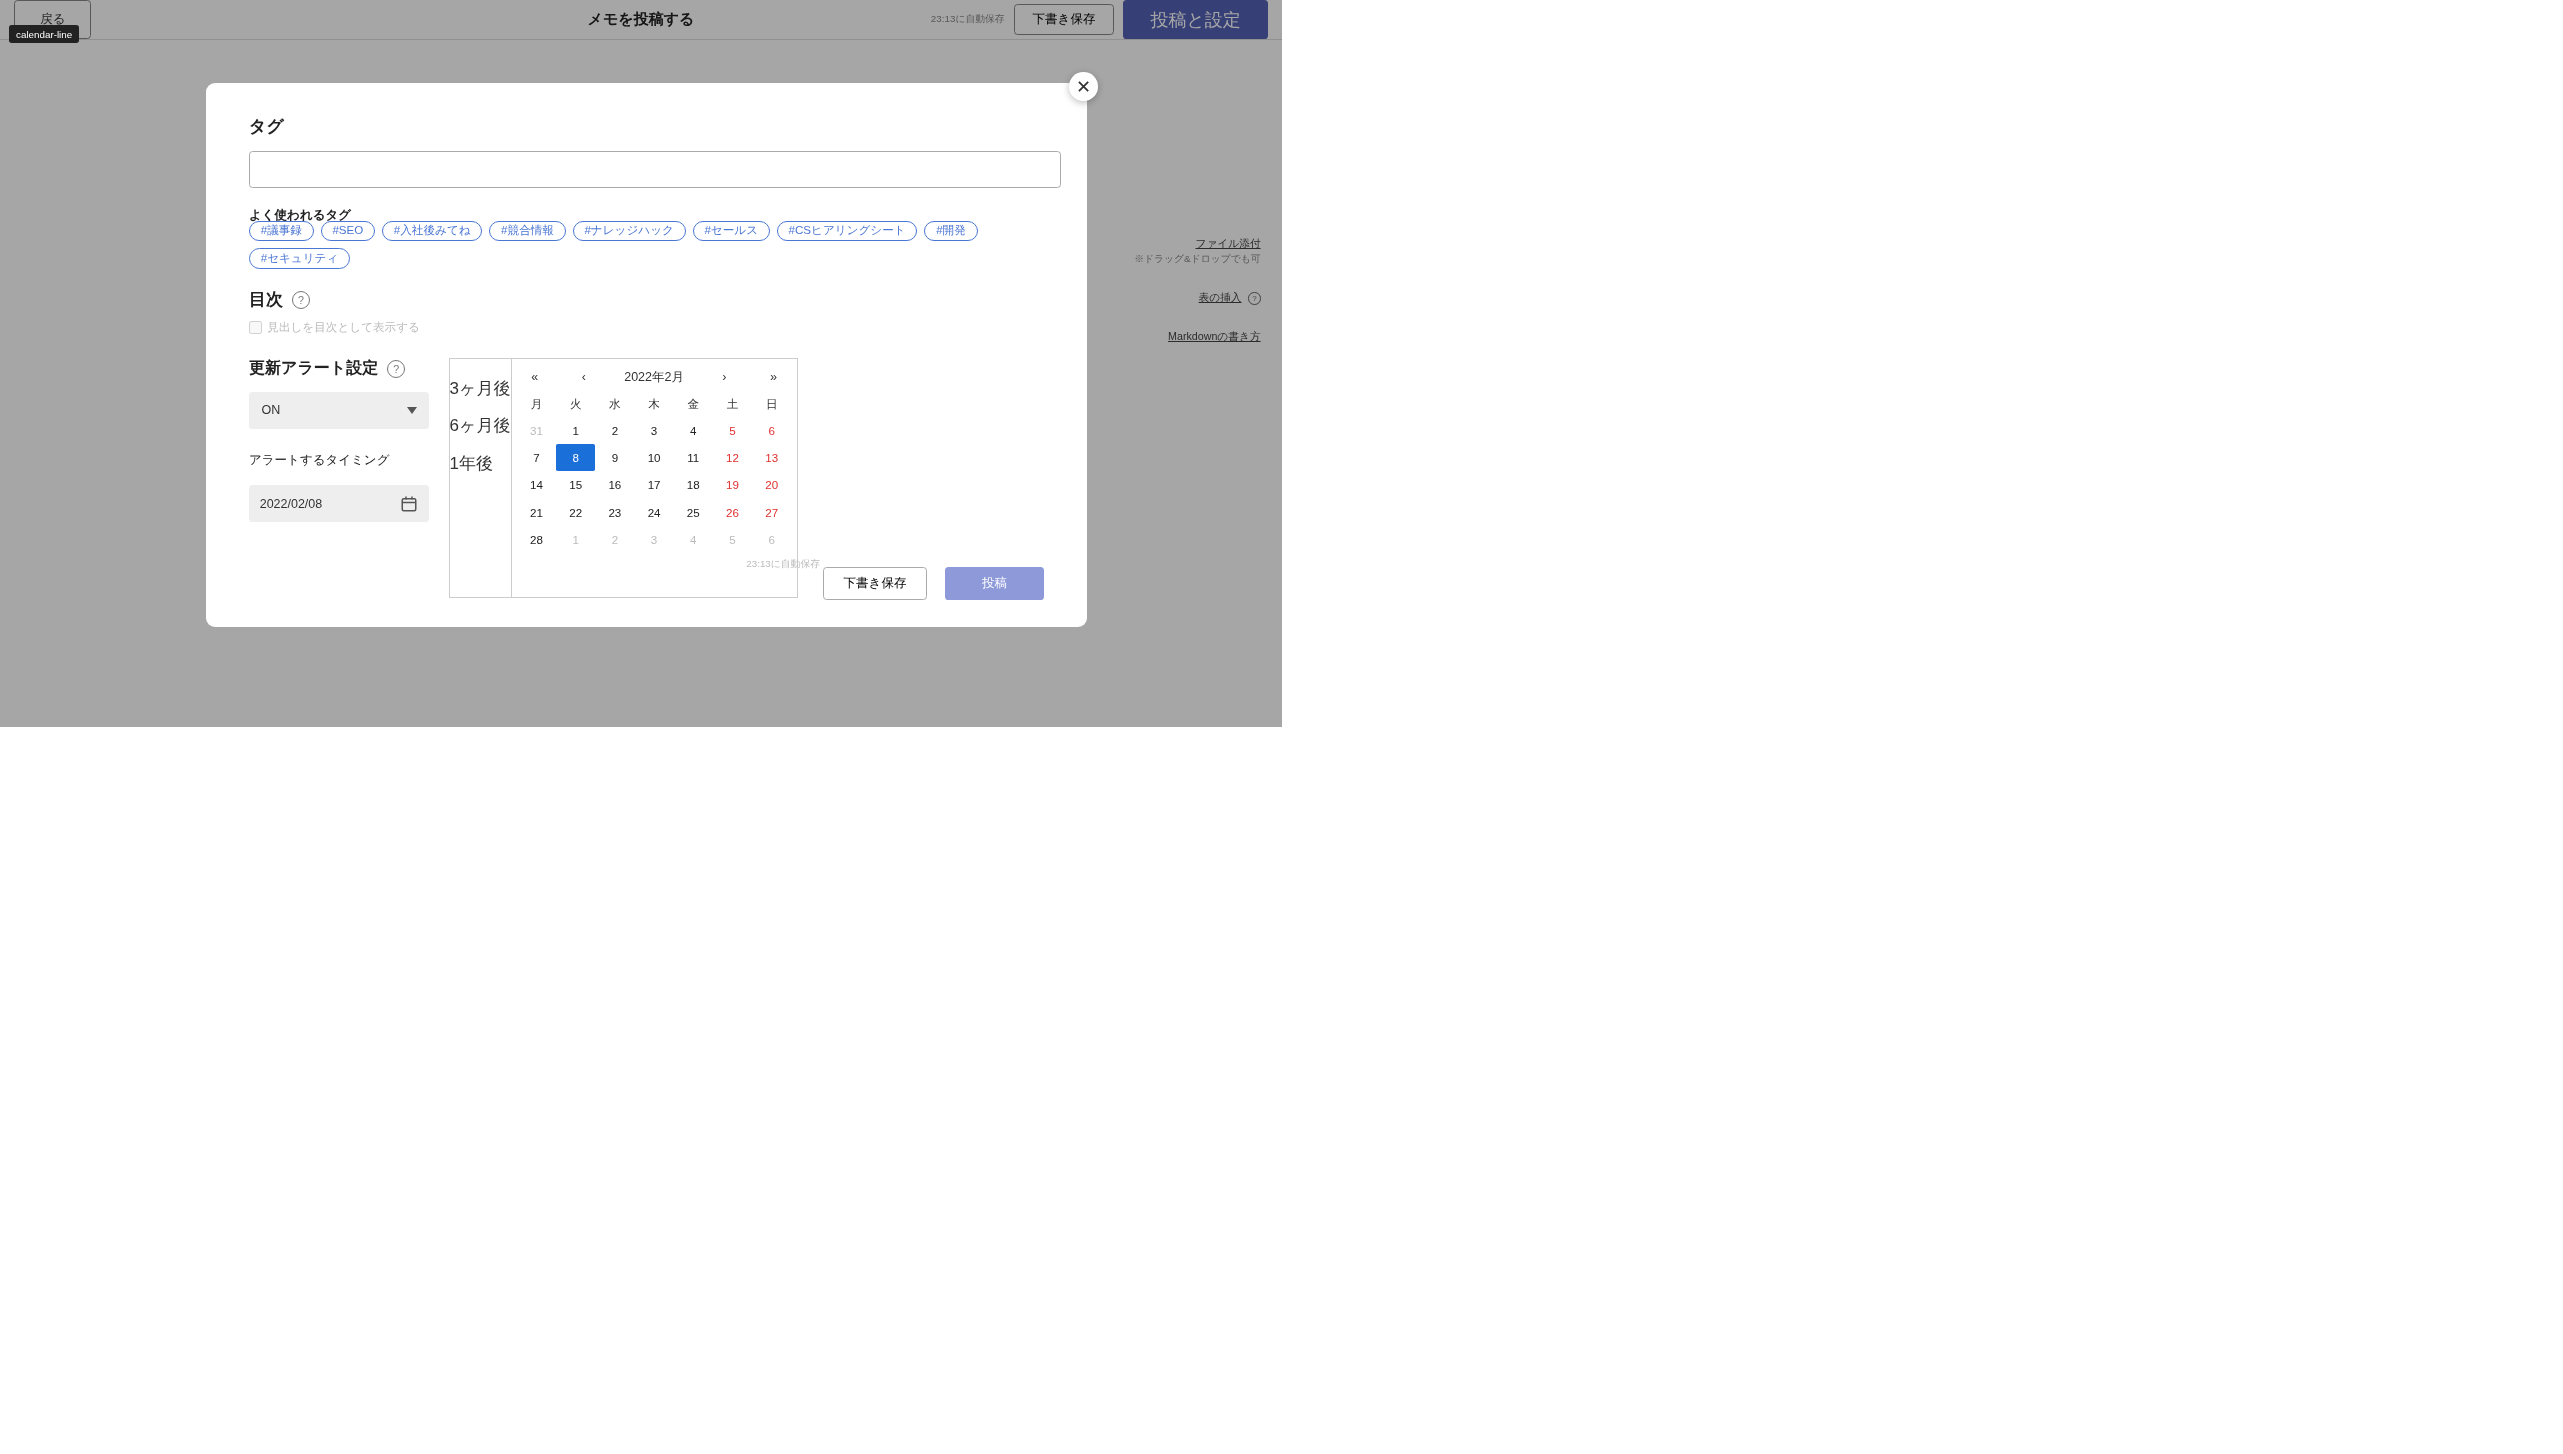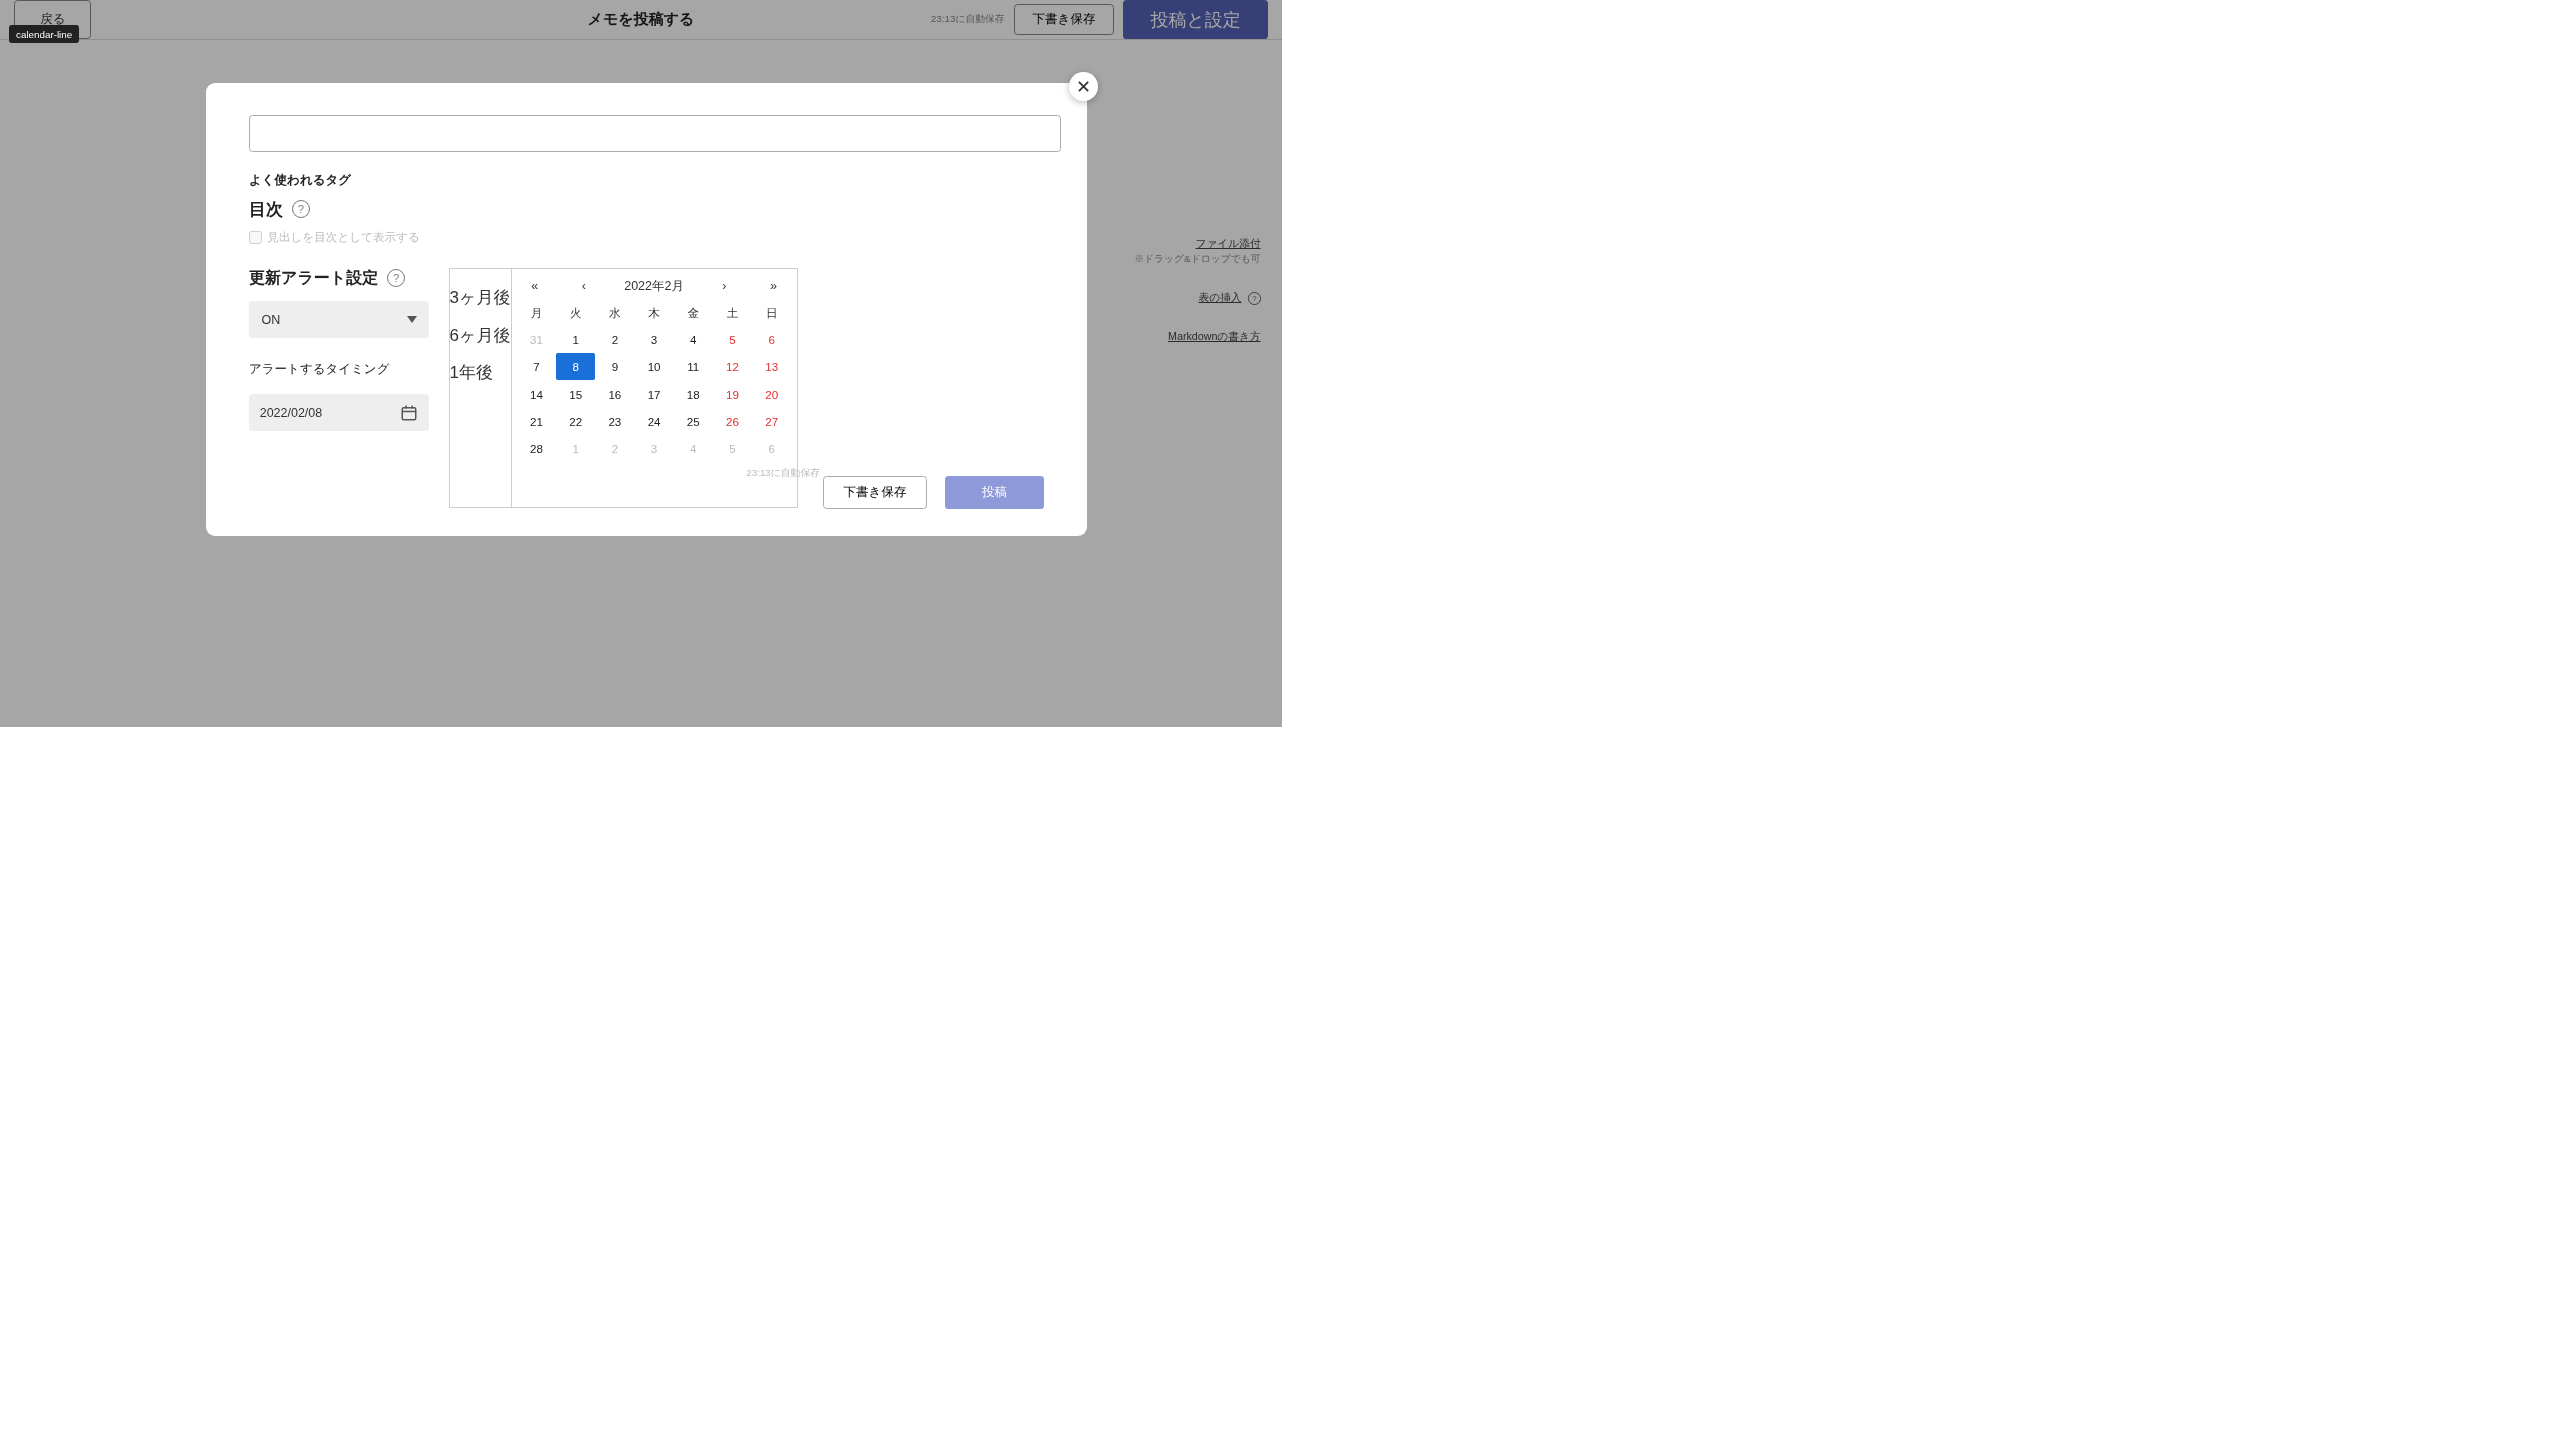--- a/index.html
+++ b/index.html
@@ -365,23 +365,35 @@
 
 <div class="overlay"></div>
 
 <div class="tooltip">calendar-line</div>
 
 <div class="modal">
   <div class="modal-close">
     <span>✕</span>
   </div>
 
+  <div class="sec-title">タグ</div>
   <input class="tag-input" type="text" style="">
 
   <div class="sub-label">よく使われるタグ</div>
+  <div class="tag-row" id="tags2" style="margin-top:-12.5px;">
+      <span class="tag-chip">#議事録</span>
+      <span class="tag-chip">#SEO</span>
+      <span class="tag-chip">#入社後みてね</span>
+      <span class="tag-chip">#競合情報</span>
+      <span class="tag-chip">#ナレッジハック</span>
+      <span class="tag-chip">#セールス</span>
+      <span class="tag-chip">#CSヒアリングシート</span>
+      <span class="tag-chip">#開発</span>
+      <span class="tag-chip">#セキュリティ</span>
+    </div>
 
   <div class="title-with-help">
     <div class="sec-title" style="margin-bottom:0">目次</div>
     <span class="help-big">?</span>
   </div>
   <label class="chk-row">
     <input type="checkbox" disabled="" style="">
     <span>見出しを目次として表示する</span>
   </label>
 

